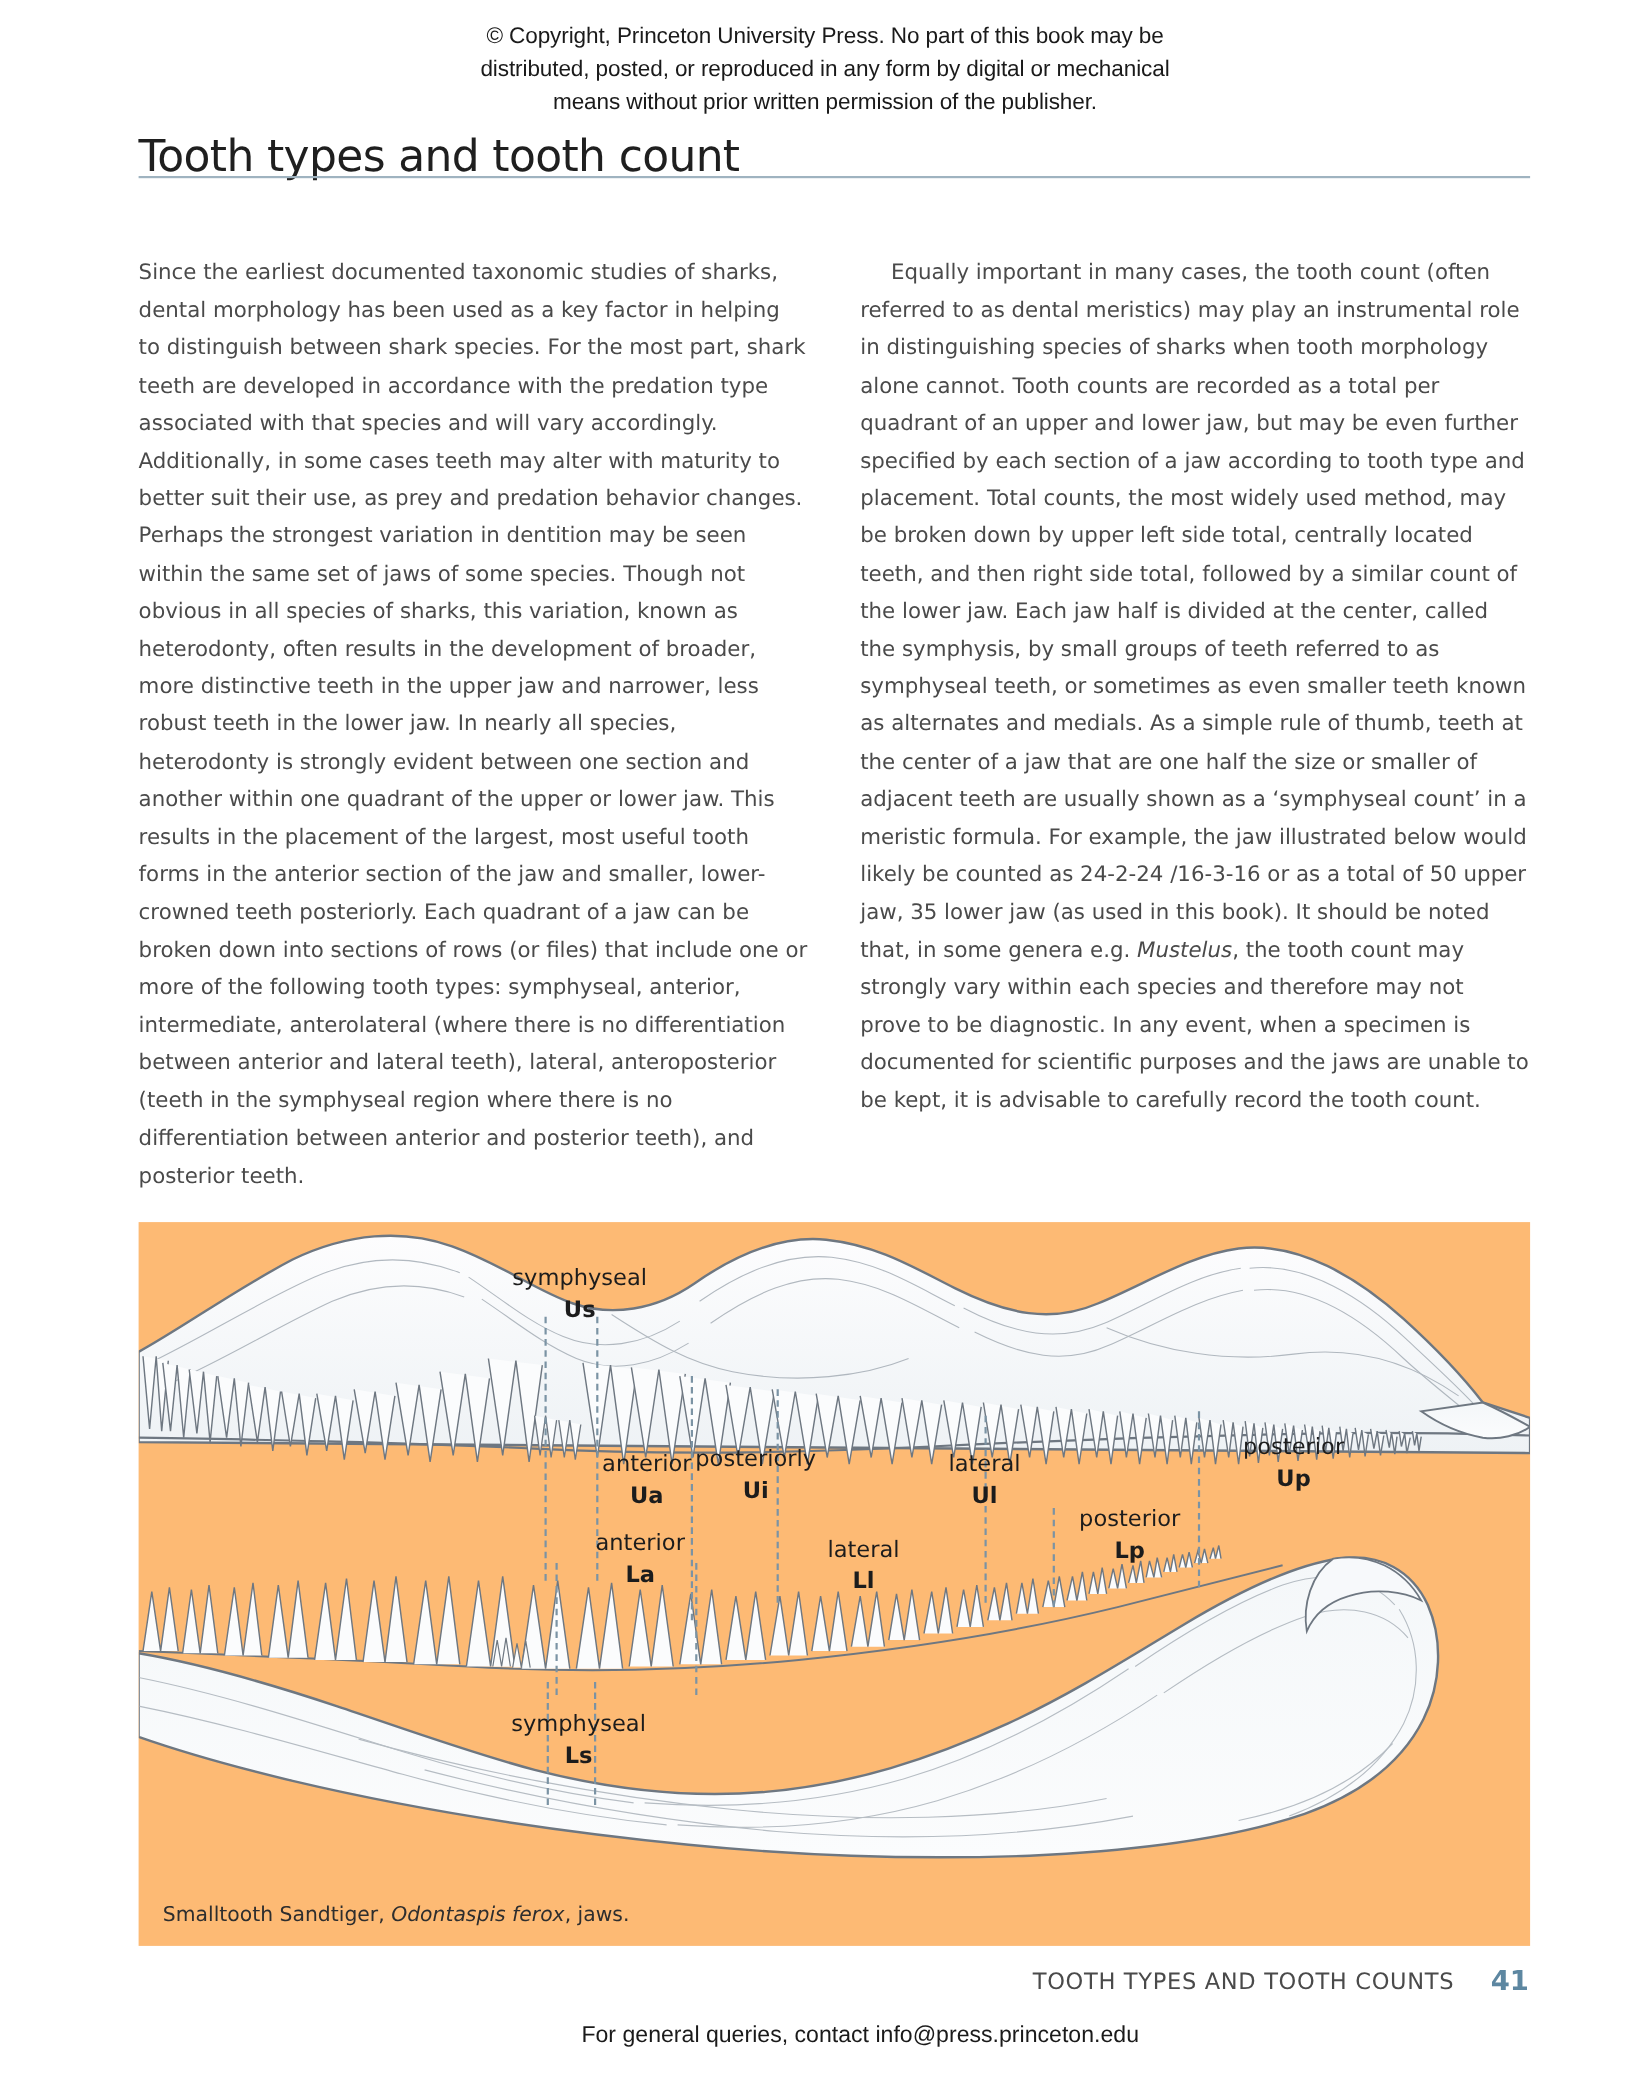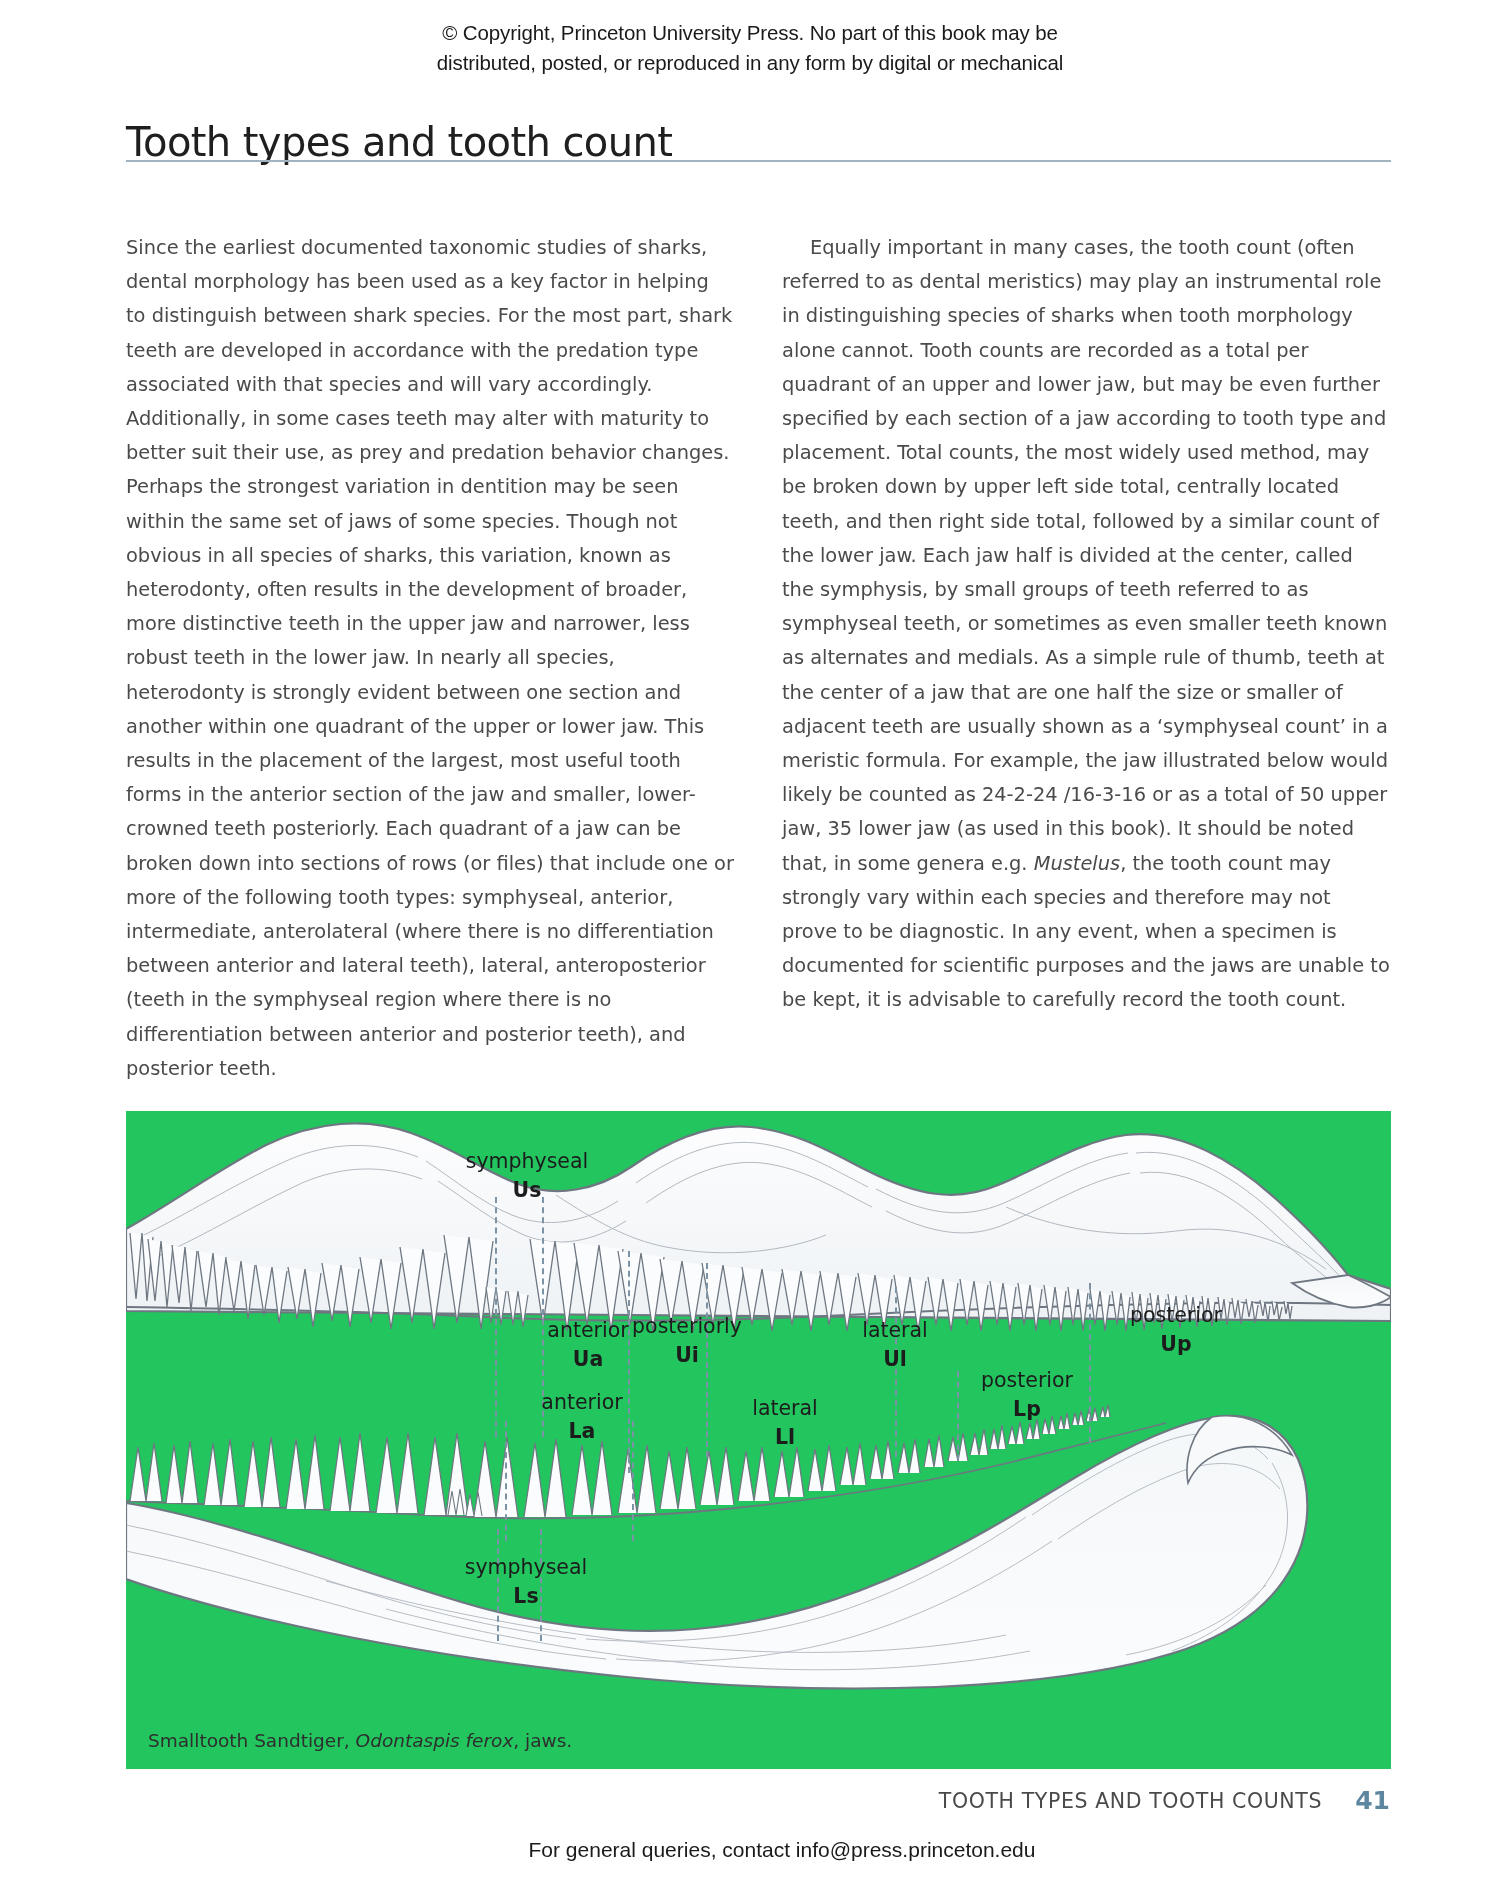--- a/index.html
+++ b/index.html
@@ -75,21 +75,21 @@
   .col p.indent { text-indent: 28px; }
   .col i { font-style: italic; }
 
   
   .figure {
     position: absolute;
     left: 126px;
     top: 1111px;
     width: 1265px;
     height: 658px;
-    background: #22c55e;
+    background: #fdba74;
     overflow: hidden;
   }
   .fig-art {
     position: absolute;
     inset: 0;
   }
   .fig-caption {
     position: absolute;
     left: 22px;
     bottom: 18px;
@@ -155,20 +155,21 @@
     color: #1a1a1a;
     padding-left: 32px;
   }
 </style>
 </head>
 <body>
 
 <div class="copyright">
   <div>© Copyright, Princeton University Press. No part of this book may be</div>
   <div>distributed, posted, or reproduced in any form by digital or mechanical</div>
+  <div>means without prior written permission of the publisher.</div>
 </div>
 
 <h1 class="page-title">Tooth types and tooth count</h1>
 <div class="title-rule"></div>
 
 <div class="columns">
   <div class="col">
     <p>Since the earliest documented taxonomic studies of sharks, dental morphology has been used as a key factor in helping to distinguish between shark species. For the most part, shark teeth are developed in accordance with the predation type associated with that species and will vary accordingly. Additionally, in some cases teeth may alter with maturity to better suit their use, as prey and predation behavior changes. Perhaps the strongest variation in dentition may be seen within the same set of jaws of some species. Though not obvious in all species of sharks, this variation, known as heterodonty, often results in the development of broader, more distinctive teeth in the upper jaw and narrower, less robust teeth in the lower jaw. In nearly all species, heterodonty is strongly evident between one section and another within one quadrant of the upper or lower jaw. This results in the placement of the largest, most useful tooth forms in the anterior section of the jaw and smaller, lower-crowned teeth posteriorly. Each quadrant of a jaw can be broken down into sections of rows (or files) that include one or more of the following tooth types: symphyseal, anterior, intermediate, anterolateral (where there is no differentiation between anterior and lateral teeth), lateral, anteroposterior (teeth in the symphyseal region where there is no differentiation between anterior and posterior teeth), and posterior teeth.</p>
   </div>
   <div class="col">

